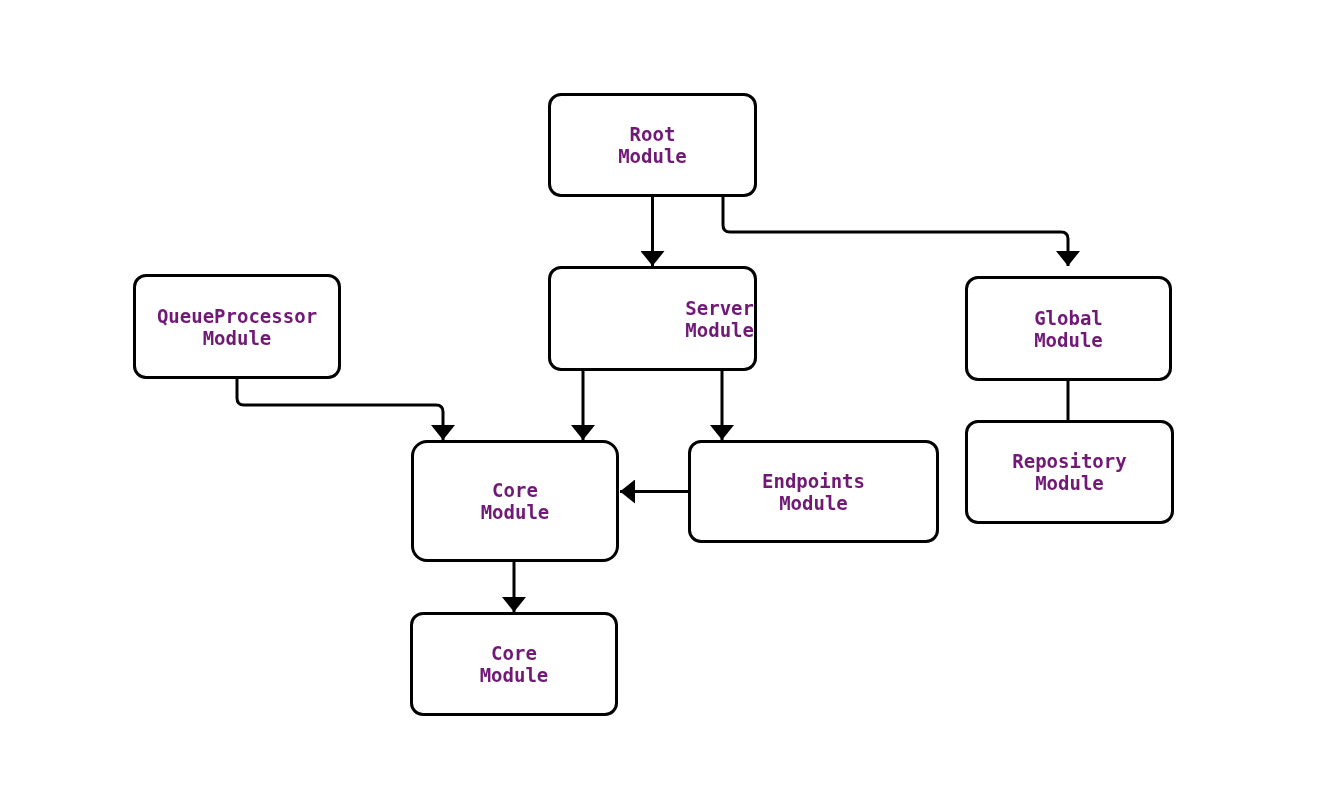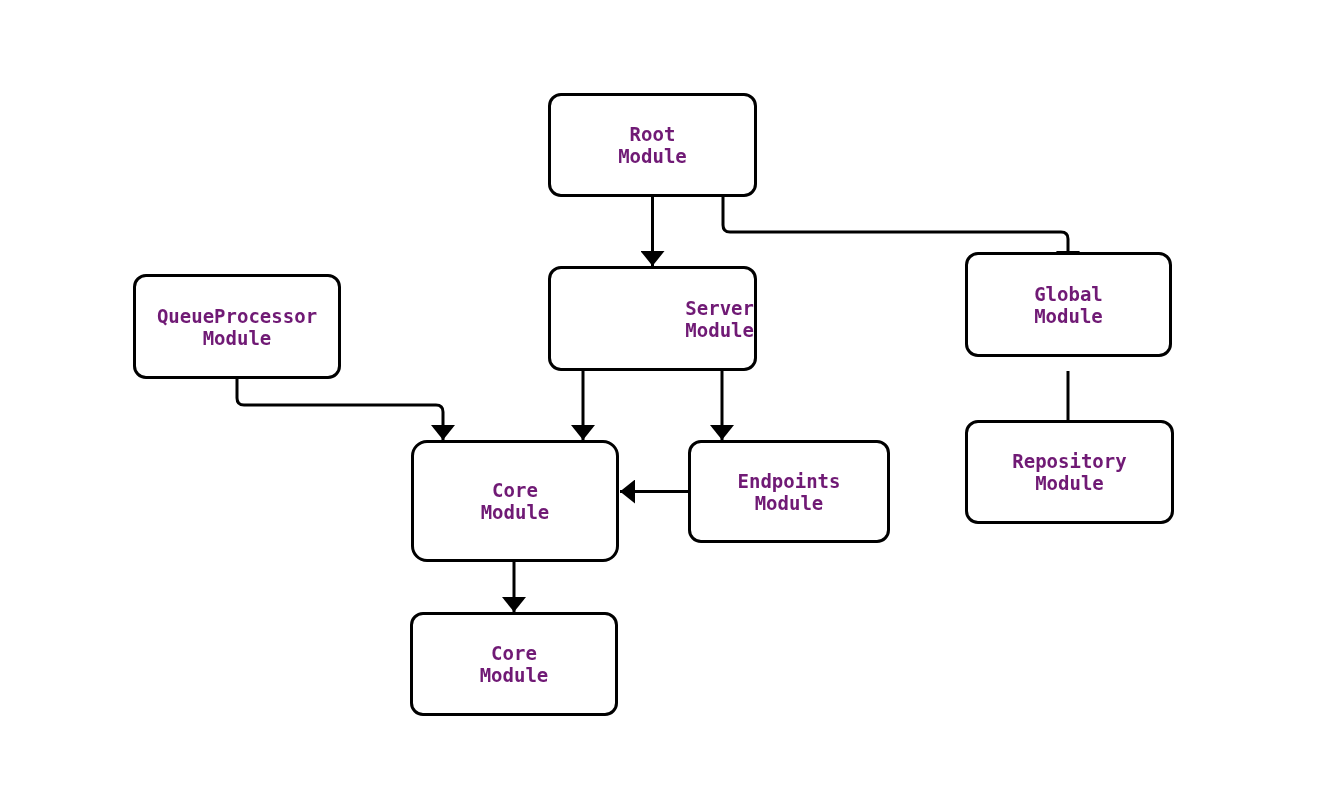--- a/index.html
+++ b/index.html
@@ -34,23 +34,23 @@
     text-align: center;
     font-weight: bold;
     font-size: 19px;
     line-height: 22px;
     color: #701a75;
     white-space: nowrap;
   }
   #node-root          { left: 548px; top:  93px; width: 209px; height: 104px; }
   #node-queueprocessor{ left: 133px; top: 266px; width: 208px; height: 105px; margin-top: 8px; }
   #node-server        { left: 548px; top: 266px; width: 209px; height: 105px; align-items: flex-end; }
-  #node-global        { left: 965px; top: 252px; width: 207px; height: 105px; }
+  #node-global        { left: 965px; top: 276px; width: 207px; height: 105px; }
   #node-core          { left: 411px; top: 440px; width: 208px; height: 122px; border-radius: 16px; }
-  #node-endpoints     { left: 688px; top: 440px; width: 202px; height: 103px; }
+  #node-endpoints     { left: 688px; top: 440px; width: 251px; height: 103px; }
   #node-repository    { left: 965px; top: 420px; width: 209px; height: 104px; }
   #node-queue         { left: 410px; top: 612px; width: 208px; height: 104px; }
 </style>
 </head>
 <body>
 
 <div class="canvas">
 
   <svg class="edges-layer" width="1337" height="809" viewBox="0 0 1337 809" xmlns="http://www.w3.org/2000/svg">
     <defs>

